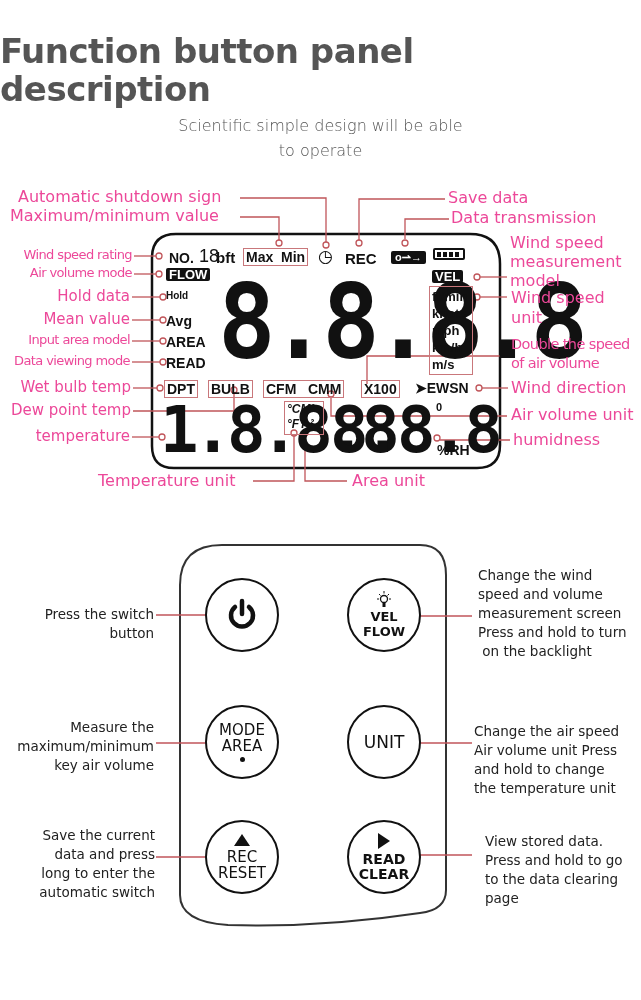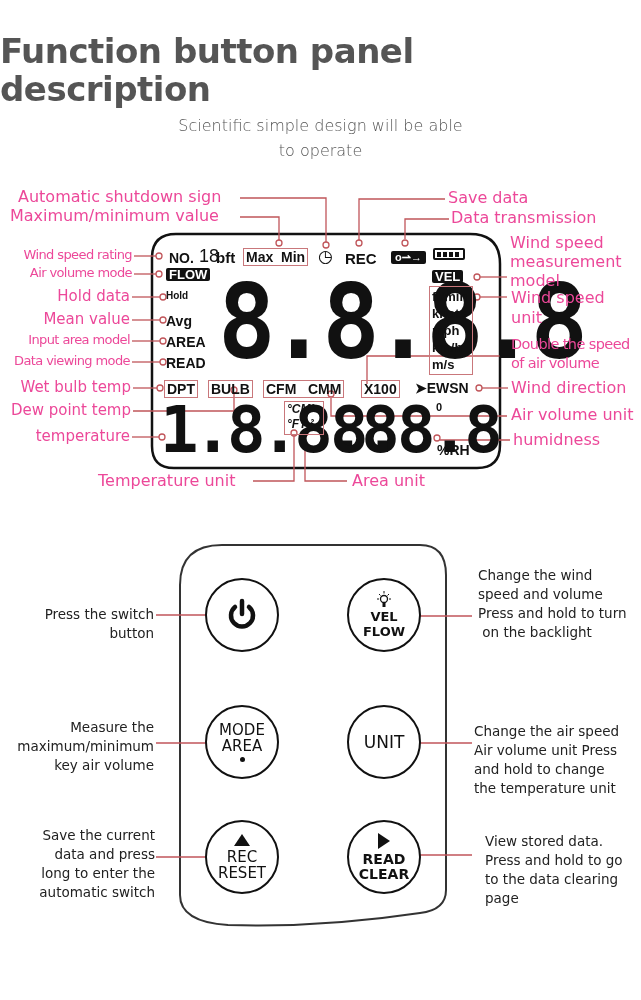--- a/index.html
+++ b/index.html
@@ -250,20 +250,21 @@
   <span class="tb" style="font-size:14px;">CLEAR</span>
 </div>
 
 <div class="desc" style="right:487px;top:605px;text-align:right;">
   <span class="ln">Press the switch</span>
   <span class="ln">button</span>
 </div>
 <div class="desc" style="left:478px;top:566px;">
   <span class="ln">Change the wind</span>
   <span class="ln">speed and volume</span>
+  <span class="ln">measurement screen</span>
   <span class="ln">Press and hold to turn</span>
   <span class="ln" style="white-space:pre;"> on the backlight</span>
 </div>
 <div class="desc" style="right:487px;top:718px;text-align:right;">
   <span class="ln">Measure the</span>
   <span class="ln">maximum/minimum</span>
   <span class="ln">key air volume</span>
 </div>
 <div class="desc" style="left:474px;top:722px;">
   <span class="ln">Change the air speed</span>

